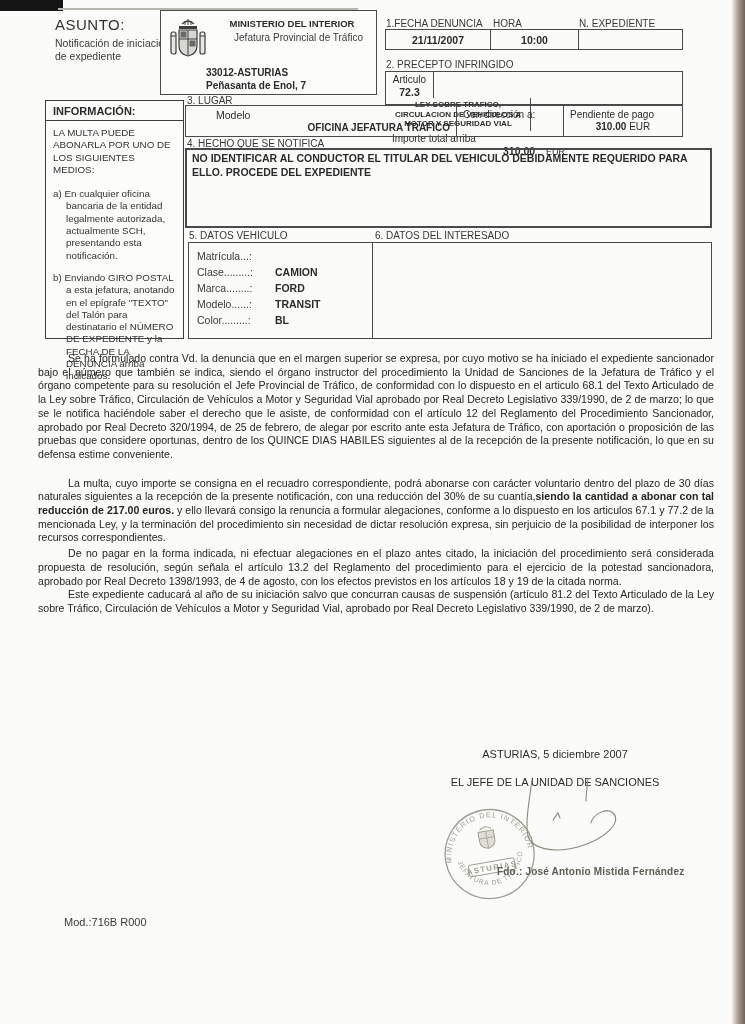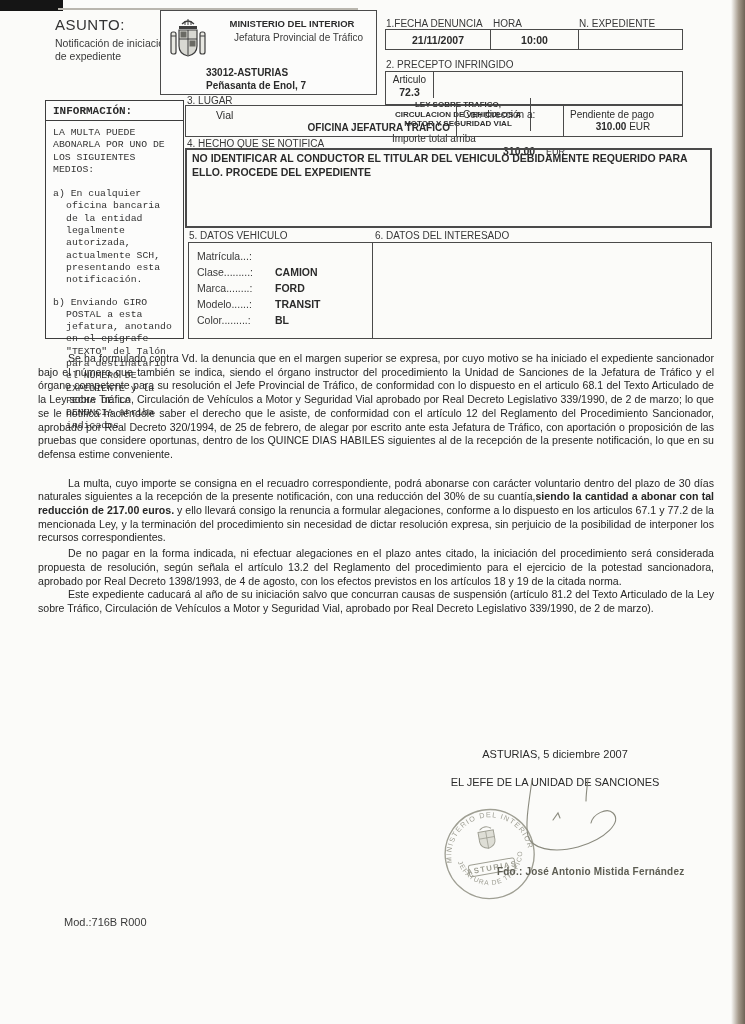--- a/index.html
+++ b/index.html
@@ -48,21 +48,21 @@
     border:1.5px solid #4a4a4a; border-left:none; display:flex; }
   .p-dir { width:108px; border-right:1.5px solid #4a4a4a; border-left:1.5px solid #4a4a4a;
     font-size:10px; padding:3px 6px; }
   .p-pend { flex:1; font-size:10px; padding:3px 6px; }
   .p-pend .num { text-align:center; margin-top:1px; }
   .lugar-box { position:absolute; left:185px; top:105px; width:272px; height:32px;
     border:1.5px solid #4a4a4a; }
   .lugar-calle { position:absolute; left:30px; top:3px; font-size:10.5px; }
   .lugar-oficina { position:absolute; right:6px; bottom:3px; font-weight:bold; font-size:10px; }
   .info-box { position:absolute; left:45px; top:100px; width:139px; height:239px;
-    border:1.5px solid #3d3d3d; background:#fcfcfb;font-family:Liberation Mono, monospace; }
+    border:1.5px solid #3d3d3d; background:#fcfcfb; }
   .info-head { font-weight:bold; font-size:11px; padding:4px 7px 3px; border-bottom:1.5px solid #3d3d3d; }
   .info-body { padding:6px 7px; font-size:9.8px; line-height:12.3px; color:#333; }
   .info-body .intro { margin-bottom:12px; }
   .info-body .item { padding-left:13px; text-indent:-13px; margin-bottom:10px; }
   .hecho-box { position:absolute; left:185px; top:148px; width:527px; height:80px;
     border:2px solid #4a4a4a; padding:2px 5px; font-weight:bold; font-size:10.5px; line-height:13.5px; }
   .datos-box { position:absolute; left:188px; top:242px; width:524px; height:97px;
     border:1.5px solid #4a4a4a; display:flex; }
   .datos-left { width:184px; border-right:1.5px solid #4a4a4a; padding:5px 8px; }
   .datos-right { flex:1; }
@@ -149,21 +149,21 @@
       <div>Pendiente de pago</div>
       <div class="num">
         <b>310.00</b>
         <span>EUR</span>
       </div>
     </div>
   </div>
 
   <div class="flabel" style="left:187px; top:95px;">3. LUGAR</div>
   <div class="lugar-box">
-    <div class="lugar-calle">Vial</div>
+    <div class="lugar-calle">Modelo</div>
     <div class="lugar-oficina">OFICINA JEFATURA TRAFICO</div>
   </div>
 
   <div class="info-box">
     <div class="info-head">INFORMACIÓN:</div>
     <div class="info-body">
       <div class="intro">LA MULTA PUEDE ABONARLA POR UNO DE LOS SIGUIENTES MEDIOS:</div>
       <div class="item">a) En cualquier oficina bancaria de la entidad legalmente autorizada, actualmente SCH, presentando esta notificación.</div>
       <div class="item">b) Enviando GIRO POSTAL a esta jefatura, anotando en el epígrafe "TEXTO" del Talón para destinatario el NÚMERO DE EXPEDIENTE y la FECHA DE LA DENUNCIA arriba indicados.</div>
     </div>

